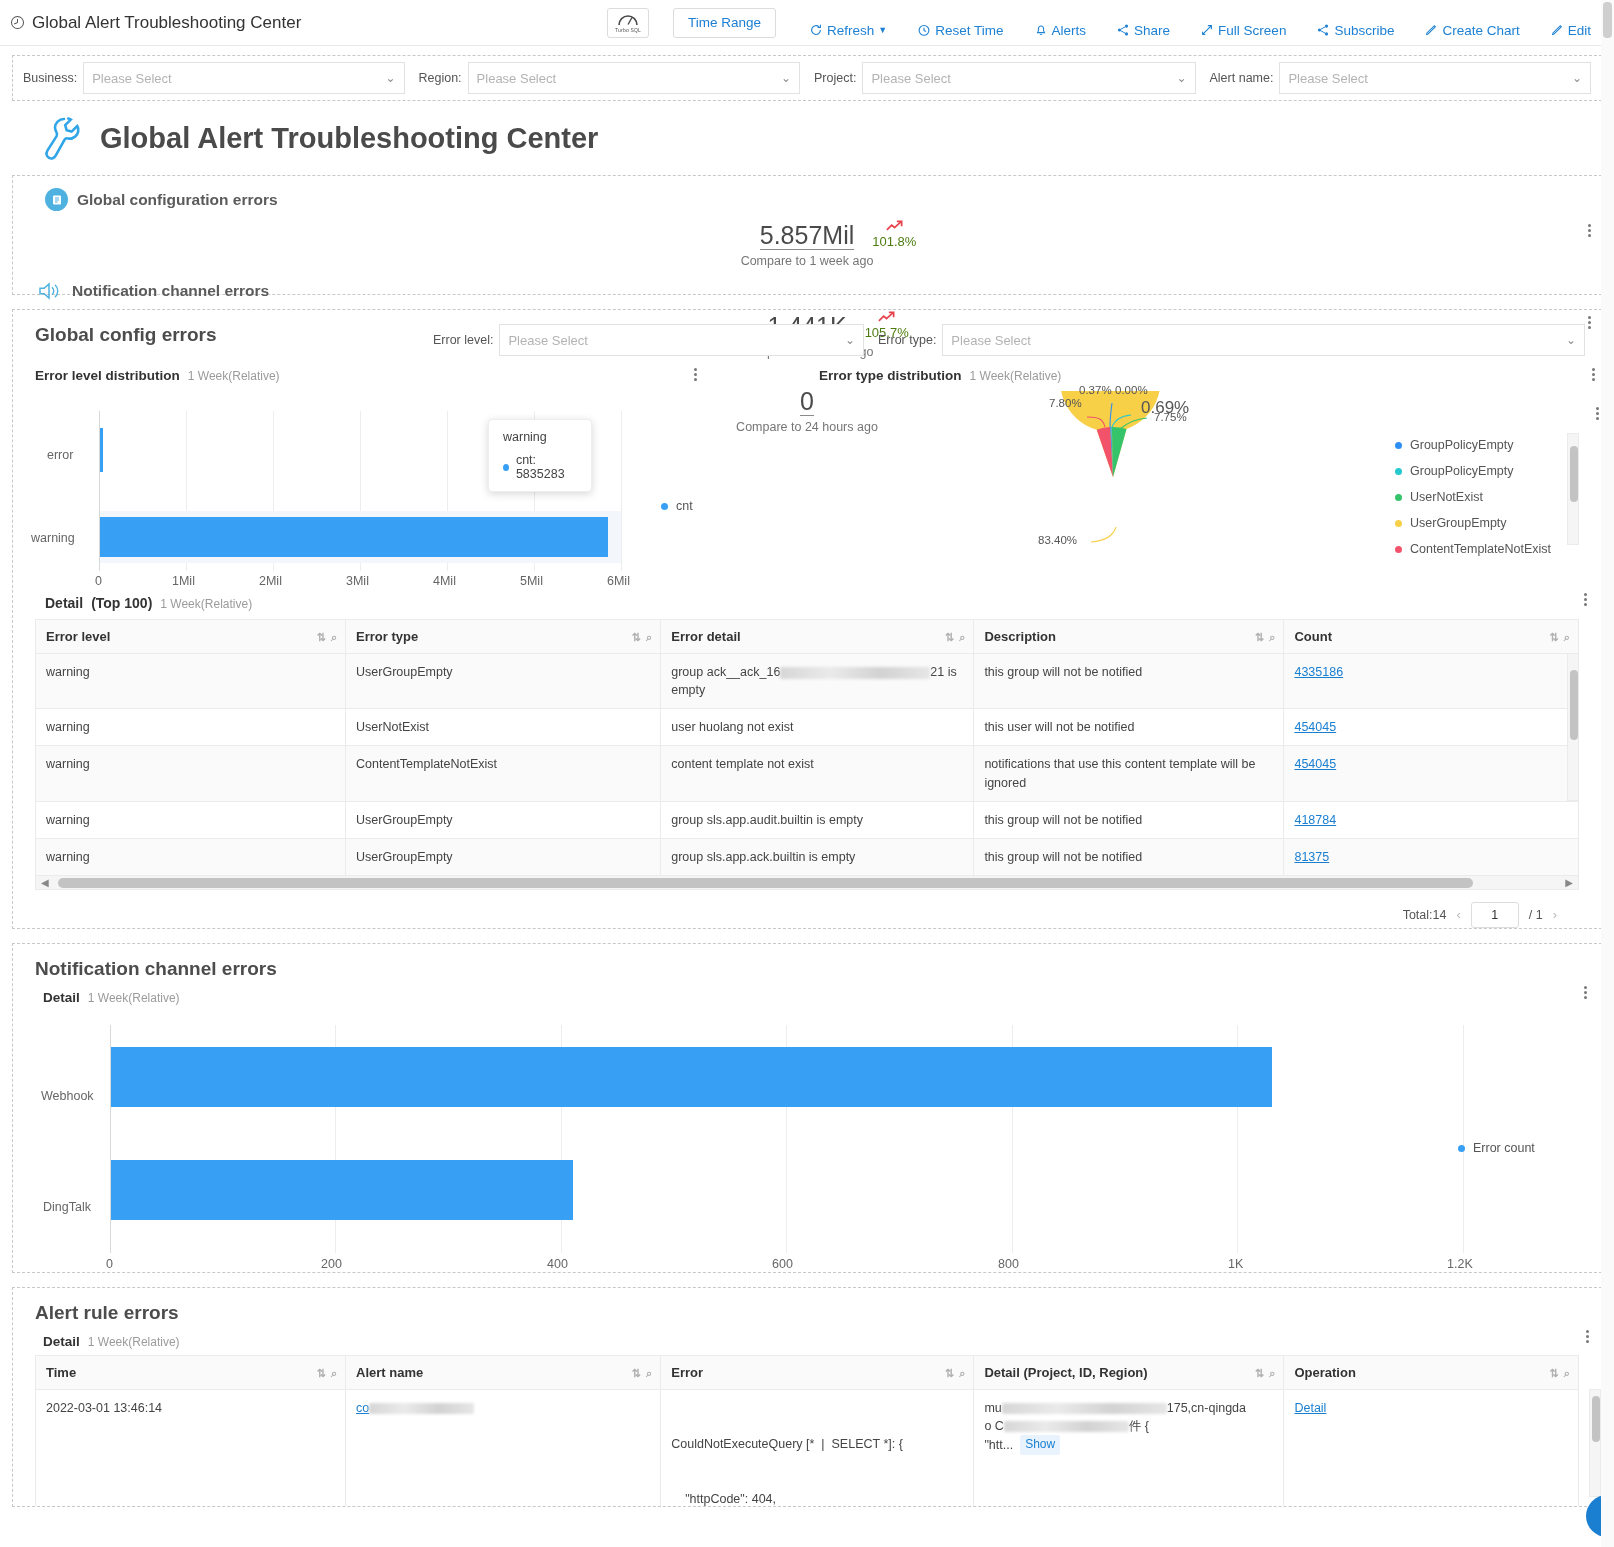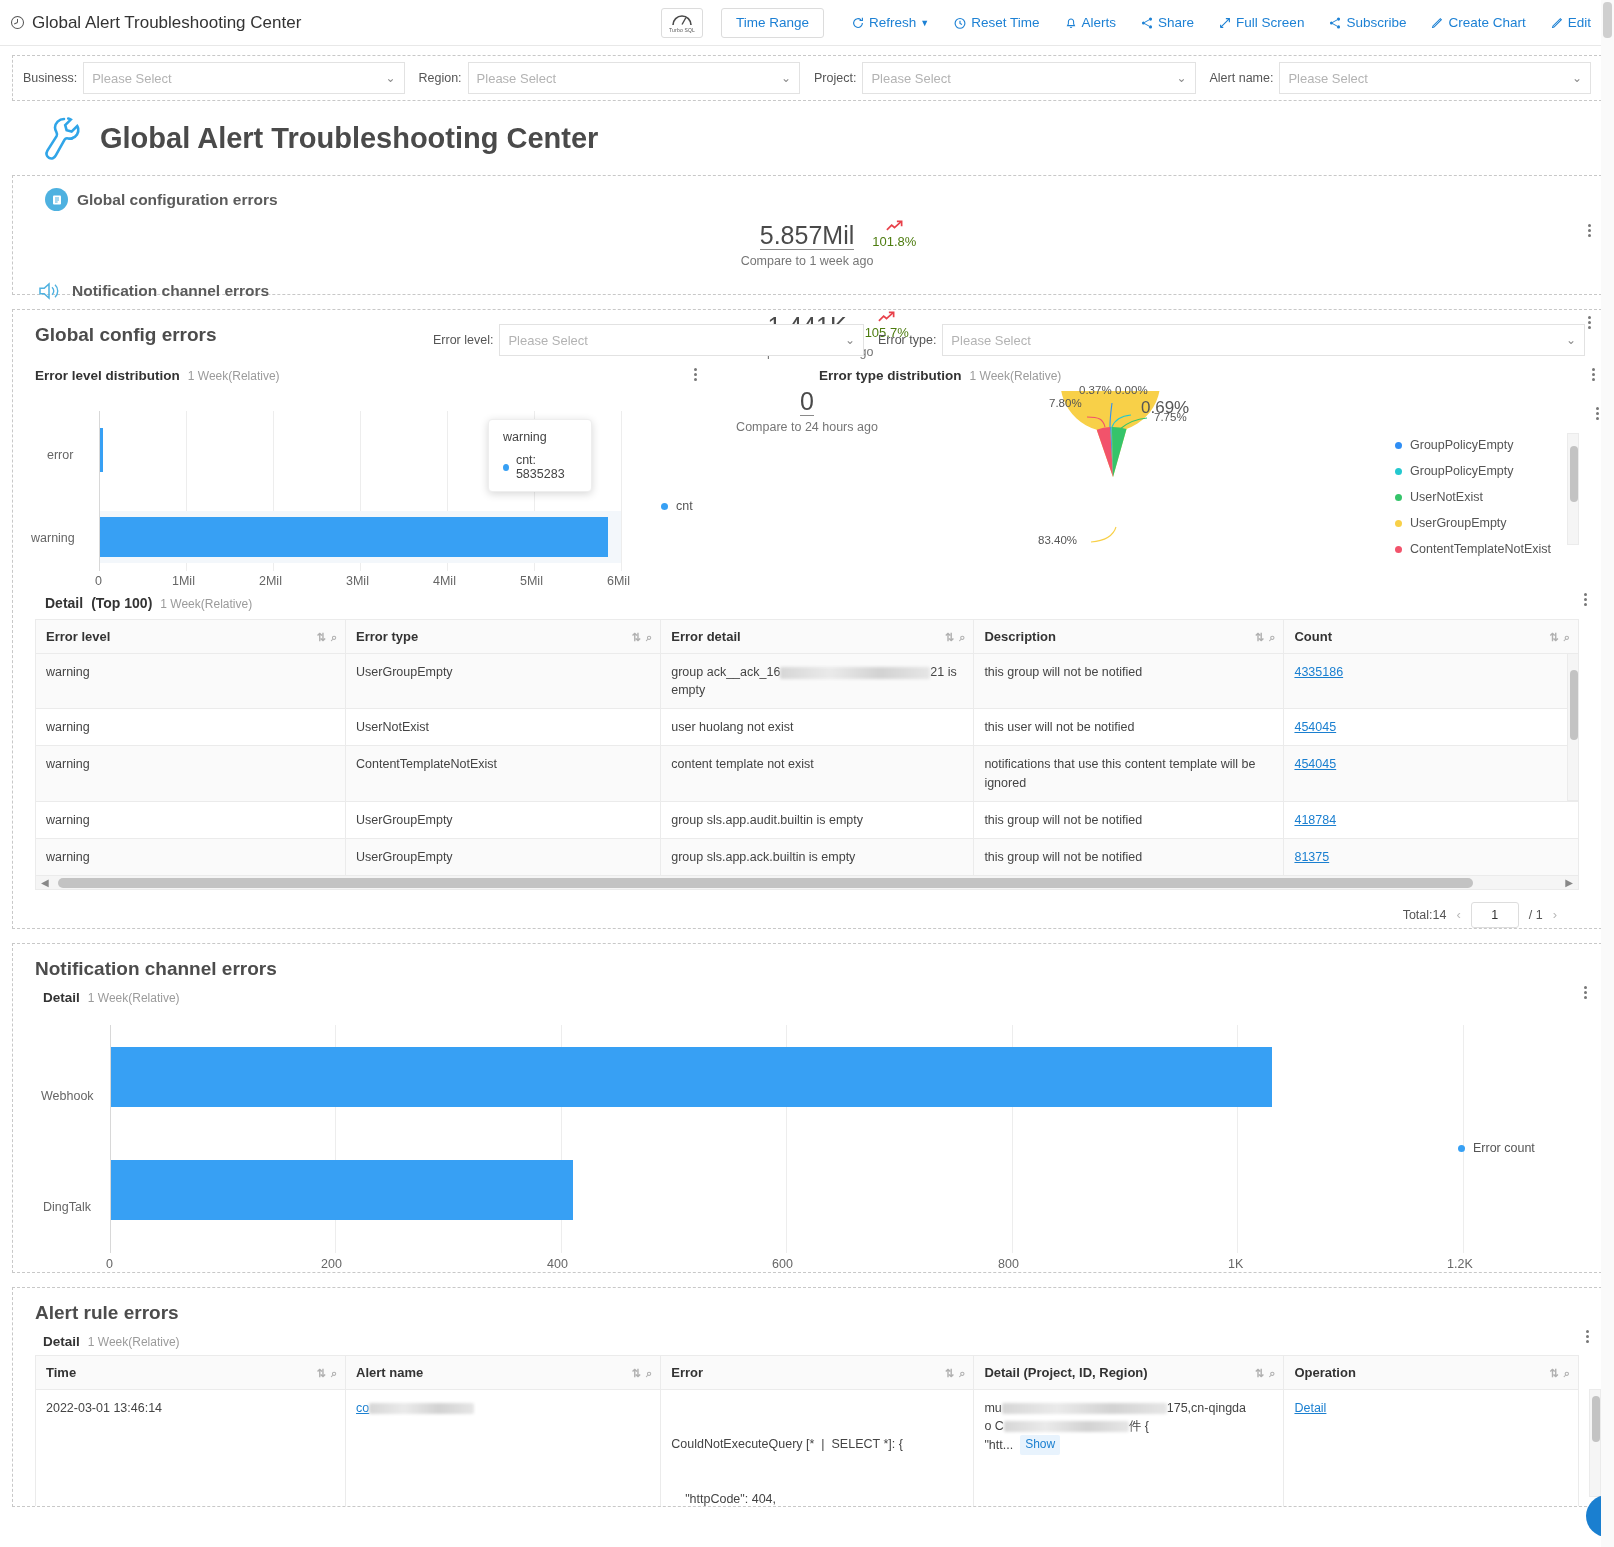--- a/index.html
+++ b/index.html
@@ -14,21 +14,21 @@
     position: relative;
   }
 
   
   .topbar {
     height: 46px; border-bottom: 1px solid #e8e8e8;
     display: flex; align-items: center; padding: 0 14px 0 10px;
     position: relative;
   }
   .topbar-title { font-size: 17px; color: #333; display:flex; align-items:center; gap:7px; }
-  .topbar-actions { margin-left:auto; display:flex; align-items:center; gap:6px; }
+  .topbar-actions { margin-left:auto; display:flex; align-items:flex-end; gap:12px; }
   .turbo-badge {
     width: 42px; height: 30px; border:1px solid #dcdcdc; border-radius:3px;
     display:flex; flex-direction:column; align-items:center; justify-content:center;
     margin-right: 12px; background:#fff;
   }
   .turbo-badge .t-label { font-size:5px; color:#555; letter-spacing:.2px; margin-top:1px;}
   .btn-outline {
     border:1px solid #dcdcdc; background:#fff; color:#1b7fd4;
     height:30px; padding:0 14px; border-radius:3px; font-size:13.5px;
     display:flex; align-items:center; cursor:pointer; margin-right: 12px;

